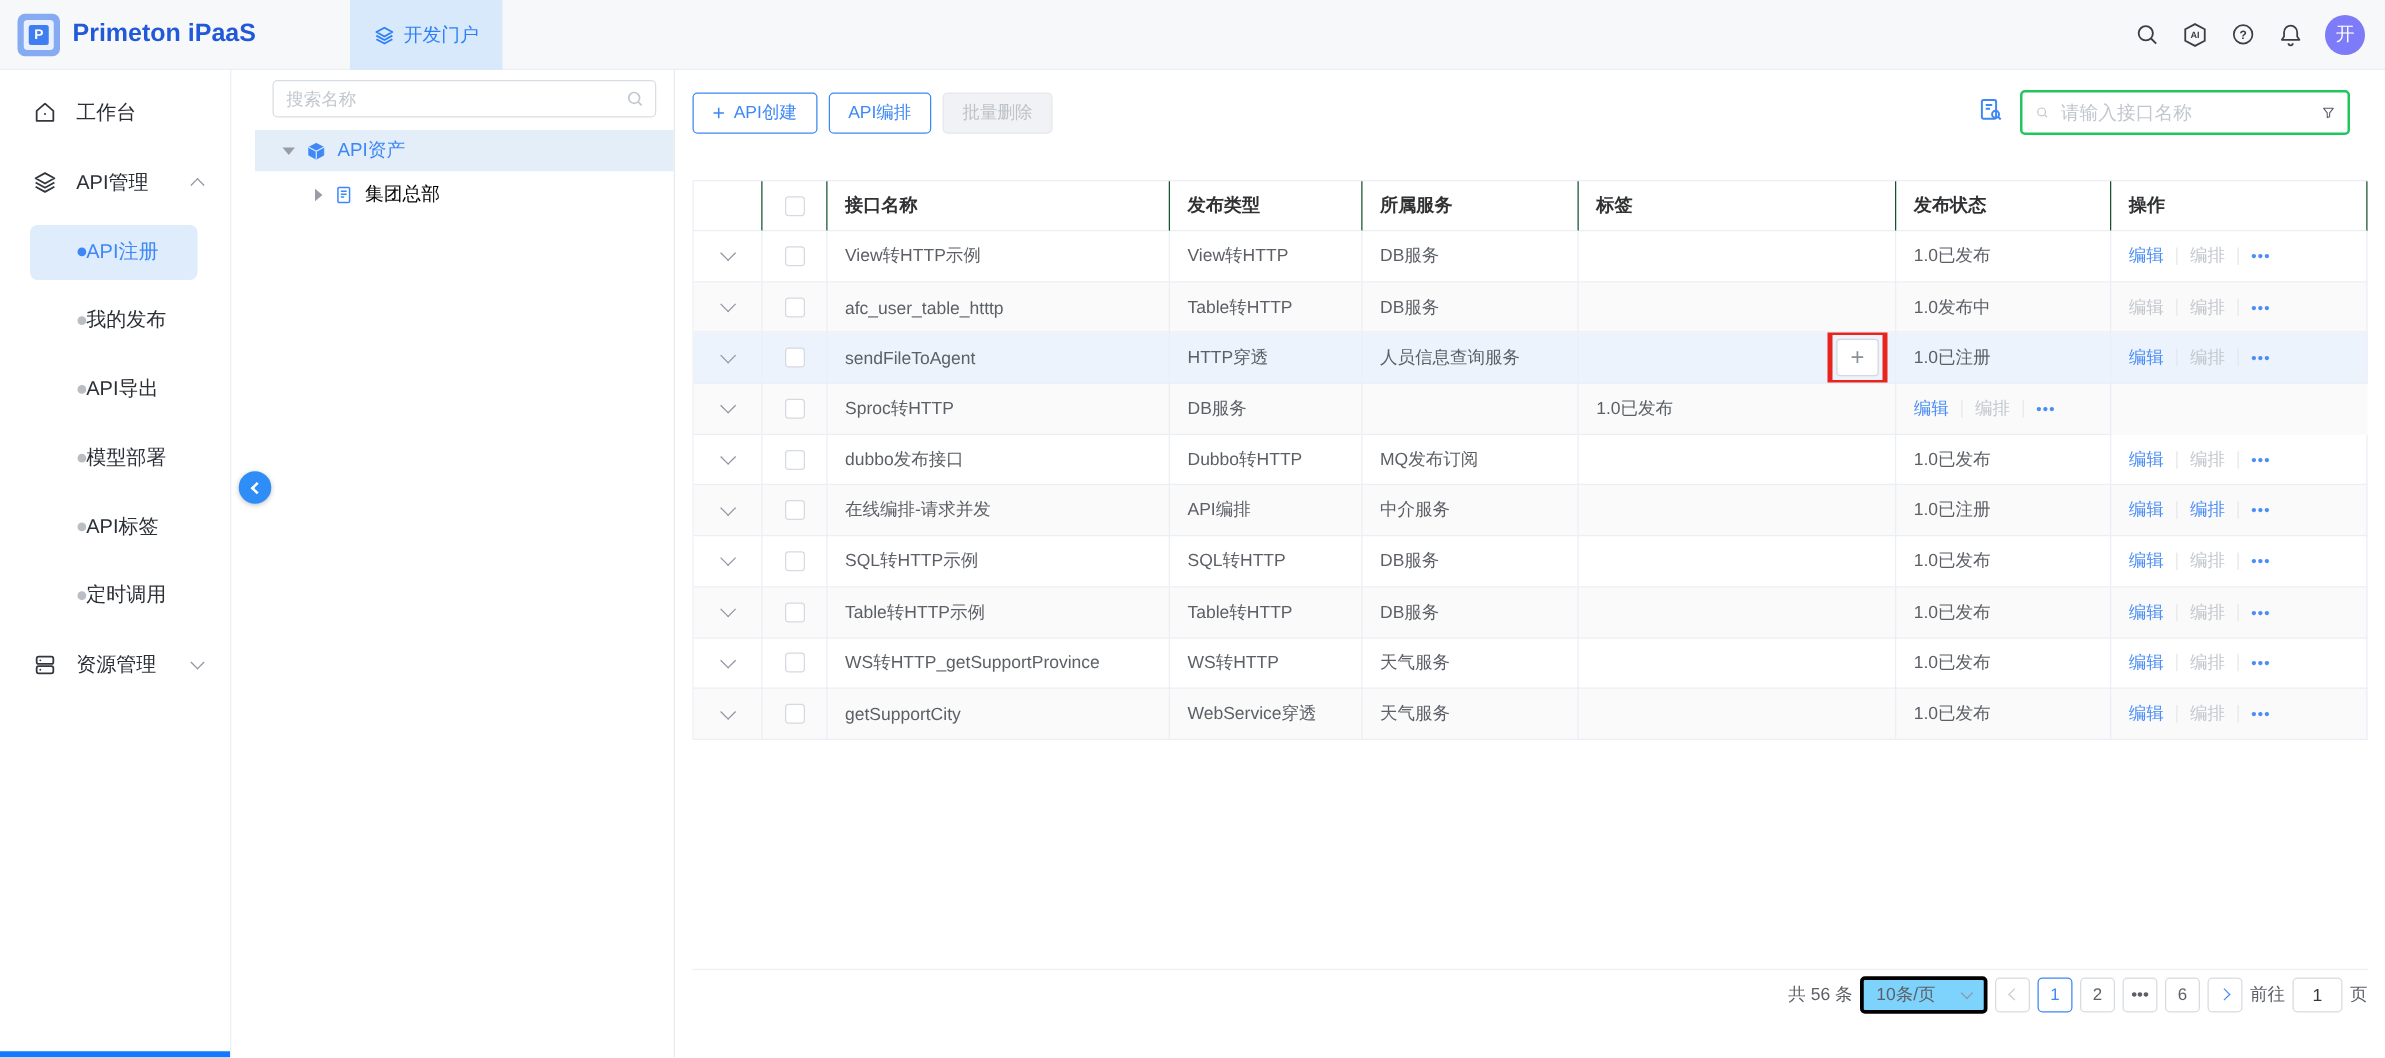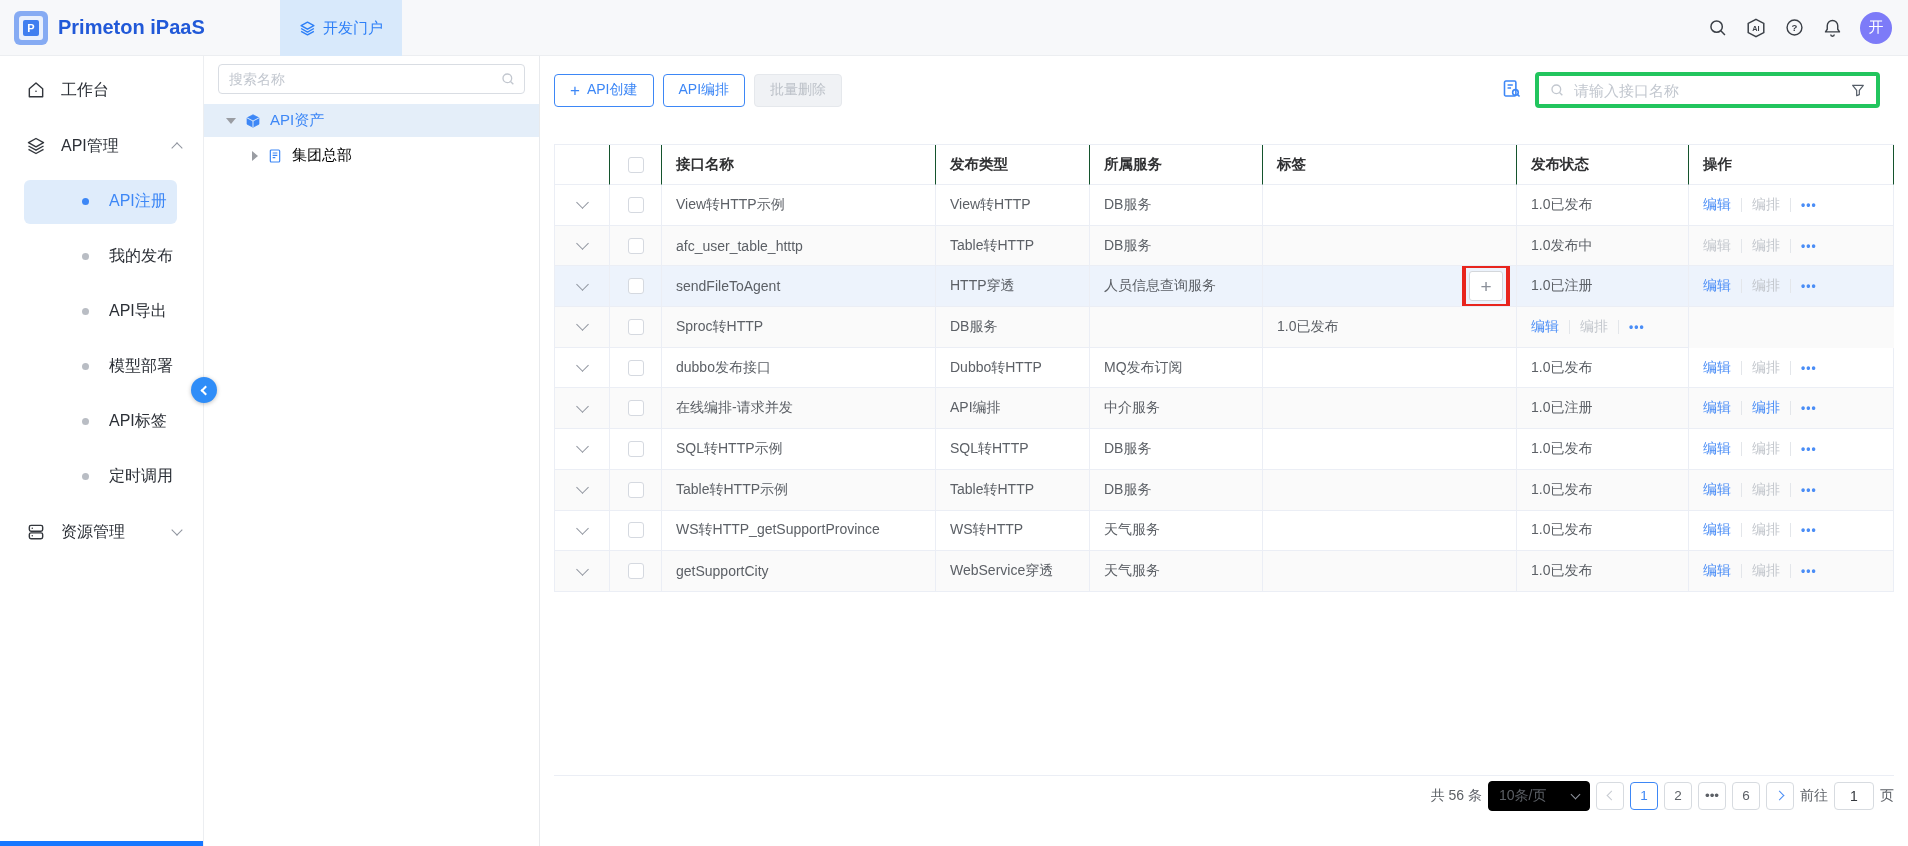--- a/index.html
+++ b/index.html
@@ -19,28 +19,28 @@
     font-size:11px; font-weight:bold; display:flex; align-items:center; justify-content:center; }
   .logo-text { margin-left:10px; font-size:20px; font-weight:bold; color:#2159d8; }
   .portal-tab { position:absolute; left:280px; top:0; width:122px; height:56px; background:#d8e9fb;
     color:#2d7ff7; display:flex; align-items:center; justify-content:center; gap:7px; font-size:15px; }
   .top-actions { margin-left:auto; margin-right:16px; display:flex; align-items:center; gap:17px; color:#3a3f46; }
   .top-actions svg { display:block; }
   .avatar { width:32px; height:32px; border-radius:50%; background:#7d7bf8; color:#fff;
     display:flex; align-items:center; justify-content:center; font-size:15px; }
 
   
-  .sidebar { position:absolute; top:56px; left:0; width:204px; bottom:0; background:#fff;
+  .sidebar { position:absolute; top:56px; left:0; width:185px; bottom:0; background:#fff;
     border-right:1px solid #eceef1; padding-top:6px; }
   .nav-top { height:56px; display:flex; align-items:center; padding:0 22px 0 26px; gap:15px;
     color:#2b2f36; font-size:16px; cursor:pointer; }
   .nav-top svg { flex:none; color:#33373d; }
   .nav-sub { height:55px; display:flex; align-items:center; padding:0 26px 0 24px; cursor:pointer; }
   .nav-sub .pill { flex:1; height:44px; border-radius:6px; display:flex; align-items:center;
-    padding-left:58px; gap:20px; color:#2b2f36; font-size:16px; }
+    padding-left:38px; gap:0; color:#2b2f36; font-size:16px; }
   .nav-sub .dot { width:7px; height:7px; border-radius:50%; background:#b9bdc4; flex:none; }
   .nav-sub.active .pill { background:#dfecfb; color:#3d87f6; }
   .nav-sub.active .dot { background:#3d87f6; }
   .chev { display:inline-block; width:8px; height:8px; border-right:1.6px solid #8f949e;
     border-bottom:1.6px solid #8f949e; }
   .chev.up   { transform:rotate(-135deg); margin-left:auto; margin-top:4px; }
   .chev.down { transform:rotate(45deg);  margin-left:auto; margin-bottom:4px; }
   .side-bar-accent { position:absolute; bottom:0; left:0; width:100%; height:5px; background:#1677ff; }
 
   
@@ -68,21 +68,21 @@
   
   .main { position:absolute; top:56px; left:540px; right:0; bottom:0; background:#fff; }
   .toolbar { position:absolute; top:16px; left:14px; right:28px; height:36px; display:flex; align-items:center; }
   .btn { height:33px; padding:0 15px; border:1px solid #3d87f6; color:#3d87f6; background:#fff;
     border-radius:4px; font-size:14px; margin-right:9px; display:inline-flex; align-items:center;
     gap:7px; cursor:pointer; font-family:inherit; }
   .btn .plus { font-size:17px; font-weight:400; line-height:1; }
   .btn.disabled { background:#f0f2f5; border-color:#e5e8ec; color:#bdc2c9; cursor:default; }
   .toolbar-right { margin-left:auto; display:flex; align-items:center; gap:13px; }
   .toolbar-right .doc-search { color:#3d87f6; cursor:pointer; }
-  .search-box { width:345px; height:36px; border:4px solid #22c55e; border-radius:4px; background:#fff;
+  .search-box { width:264px; height:36px; border:2px solid #22c55e; border-radius:4px; background:#fff;
     display:flex; align-items:center; padding:0 10px; gap:9px; }
   .search-box input { flex:1; border:none; outline:none; font-size:15px; color:#33373d; font-family:inherit; }
   .search-box input::placeholder { color:#c2c7cf; }
   .search-box .s-ico { color:#c2c7cf; } .search-box .f-ico { color:#555d68; cursor:pointer; }
 
   
   .table { position:absolute; top:88px; left:14px; right:14px; border-left:1px solid #ebeef5; }
   .thead, .trow { display:grid; grid-template-columns:55px 52px 274px 154px 173px 254px 172px auto; }
   .thead { height:41px; border-top:1px solid #ebeef5; }
   .th { display:flex; align-items:center; padding-left:14px; font-size:14.5px; font-weight:bold;
@@ -105,21 +105,21 @@
   .td-ops { padding-left:14px; }
   .op-link { color:#4a8df6; font-size:14px; text-decoration:none; cursor:pointer; }
   .op-link.disabled { color:#c3c7cd; cursor:default; }
   .op-link.more { font-weight:bold; letter-spacing:1px; font-size:12px; }
   .op-sep { width:1px; height:14px; background:#e3e6ea; margin:0 10px; }
 
   
   .pagination { position:absolute; top:719px; left:14px; right:14px; height:40px;
     border-top:1px solid #ebeef5; display:flex; align-items:center; justify-content:flex-end;
     gap:6px; color:#5c6066; font-size:14px; }
-  .page-size { width:102px; height:30px; border:1px solid #000000; border-radius:4px; background:#000000;
+  .page-size { width:102px; height:30px; border:3px solid #000000; border-radius:4px; background:#7dd3fc;
     display:flex; align-items:center; justify-content:space-between; padding:0 10px; cursor:pointer; }
   .page-size .chev { width:7px; height:7px; margin:0; transform:rotate(45deg); margin-top:-3px; }
   .pg { min-width:28px; height:28px; border:1px solid #d7dbe0; border-radius:4px; background:#fff;
     color:#5c6066; font-size:13.5px; display:flex; align-items:center; justify-content:center;
     cursor:pointer; font-family:inherit; }
   .pg.active { border-color:#3d87f6; color:#3d87f6; }
   .pg .chev { width:7px; height:7px; margin:0; }
   .pg.prev .chev { transform:rotate(135deg); border-color:#c6cad0; margin-left:2px; }
   .pg.next .chev { transform:rotate(-45deg); border-color:#4a8df6; margin-right:2px; }
   .goto-input { width:40px; height:28px; border:1px solid #d7dbe0; border-radius:4px; text-align:center;

